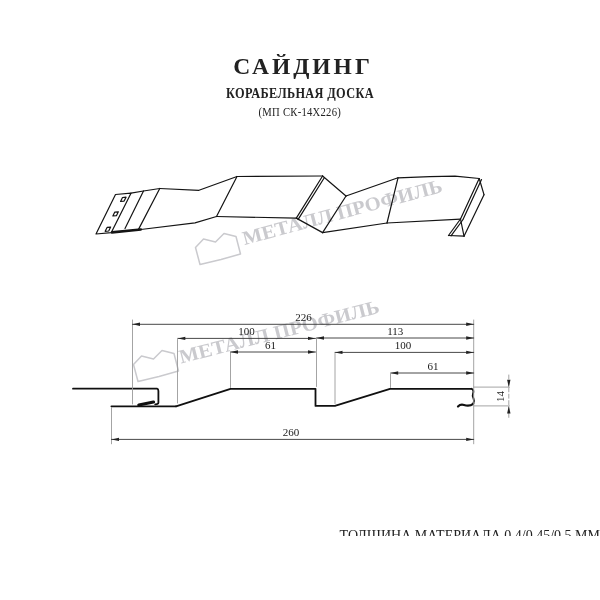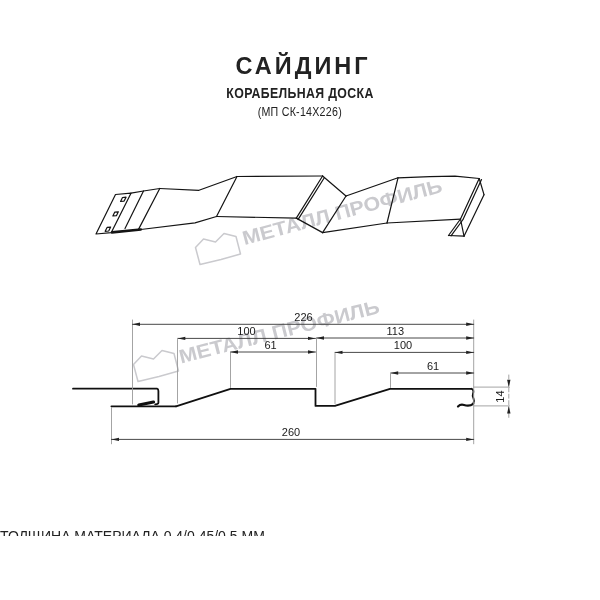--- a/index.html
+++ b/index.html
@@ -1,26 +1,26 @@
 <!DOCTYPE html>
 <html><head>
 <meta charset="utf-8">
 <style>
   html,body{margin:0;padding:0;background:#fff;}
   .page{position:relative;width:600px;height:536px;background:#fff;overflow:hidden;
-        font-family:Liberation Sans, sans-serif;}
+        font-family:Liberation Serif, serif;}
   .t1{position:absolute;left:3px;top:53px;width:600px;text-align:center;
       font-size:23.5px;font-weight:bold;color:#222;letter-spacing:3px;}
   .t2{position:absolute;left:0;top:85px;width:600px;text-align:center;
       font-size:14.5px;font-weight:bold;color:#222;letter-spacing:0.4px;
       transform:scaleX(0.85);transform-origin:300px 0;}
   .t3{position:absolute;left:0;top:103.5px;width:600px;text-align:center;
       font-size:13px;font-weight:normal;color:#222;letter-spacing:0.3px;
       transform:scaleX(0.82);transform-origin:299px 0;}
-  .tb{position:absolute;left:0;top:527.5px;width:600px;text-align:left;
+  .tb{position:absolute;left:0;top:527.5px;width:600px;text-align:right;
       font-size:14px;font-weight:normal;color:#222;letter-spacing:0px;}
 </style>
 </head>
 <body>
 <div class="page">
 
   <div class="t1">САЙДИНГ</div>
 
   <div class="t2">КОРАБЕЛЬНАЯ ДОСКА</div>
 

